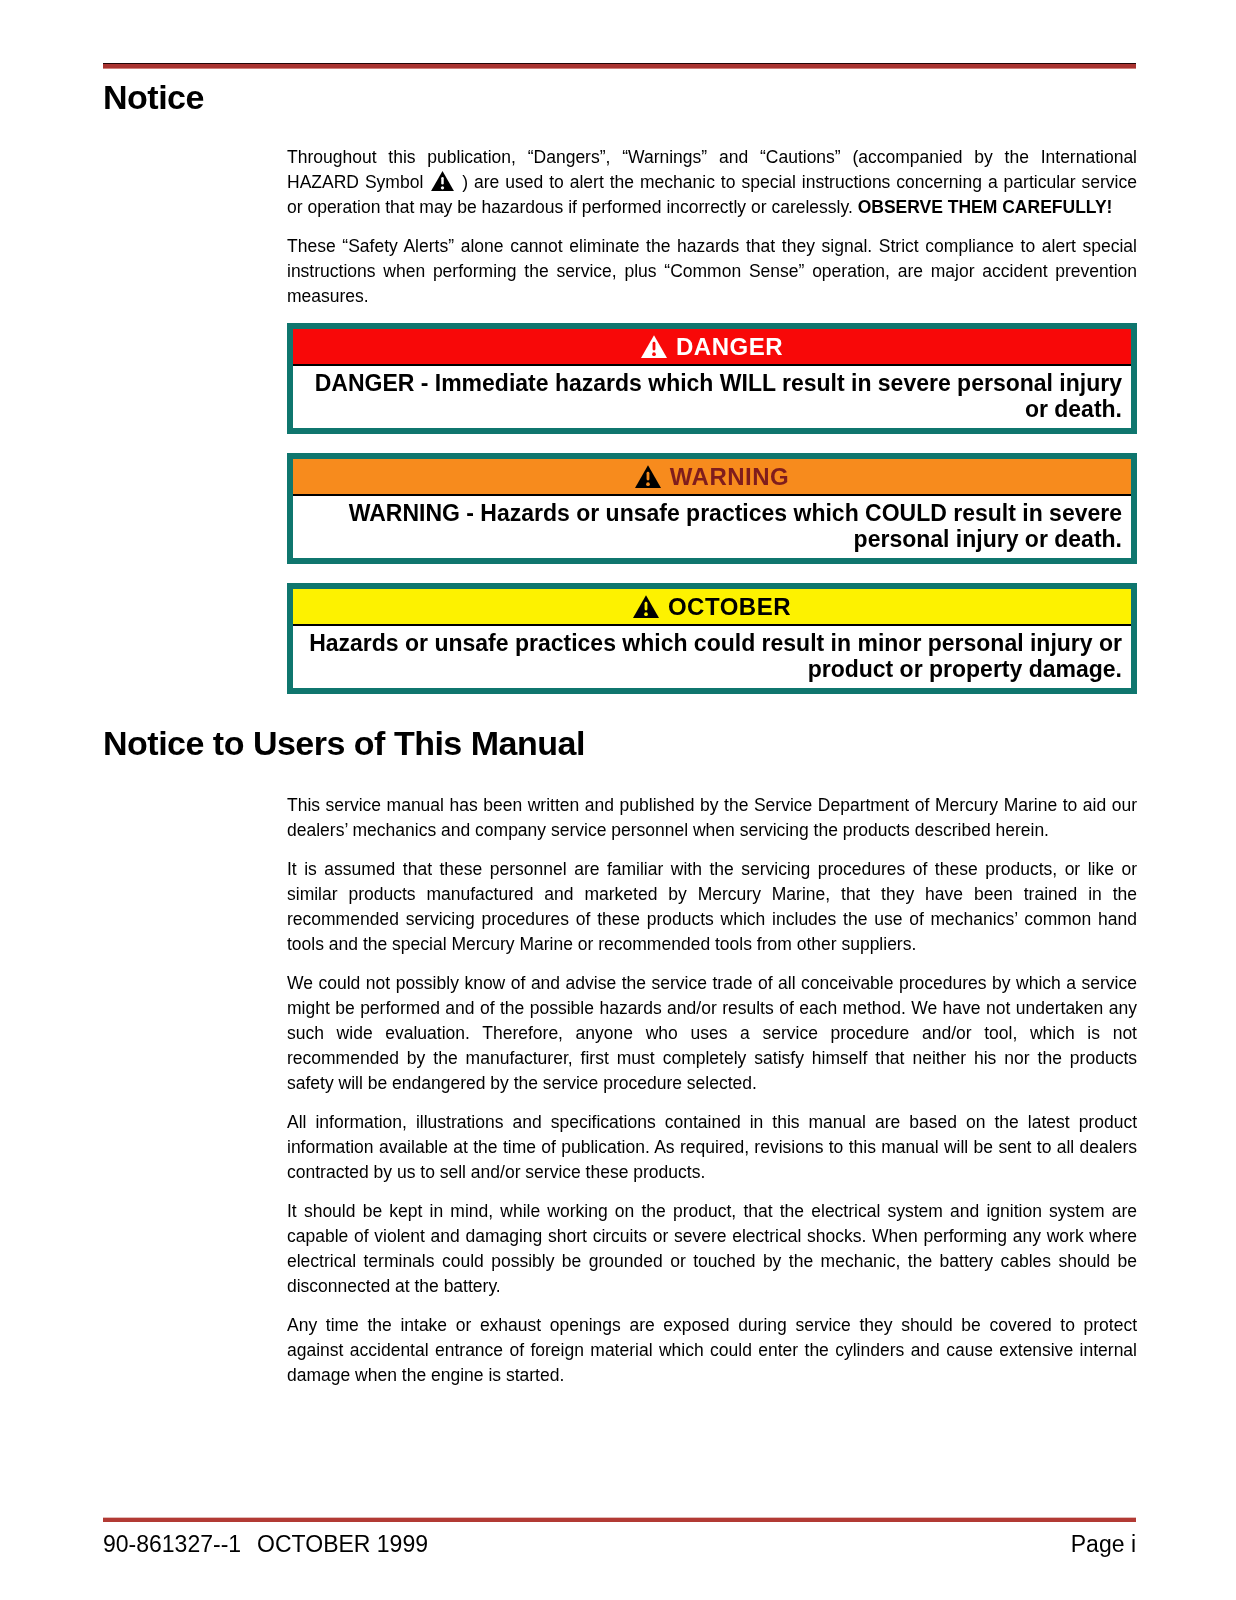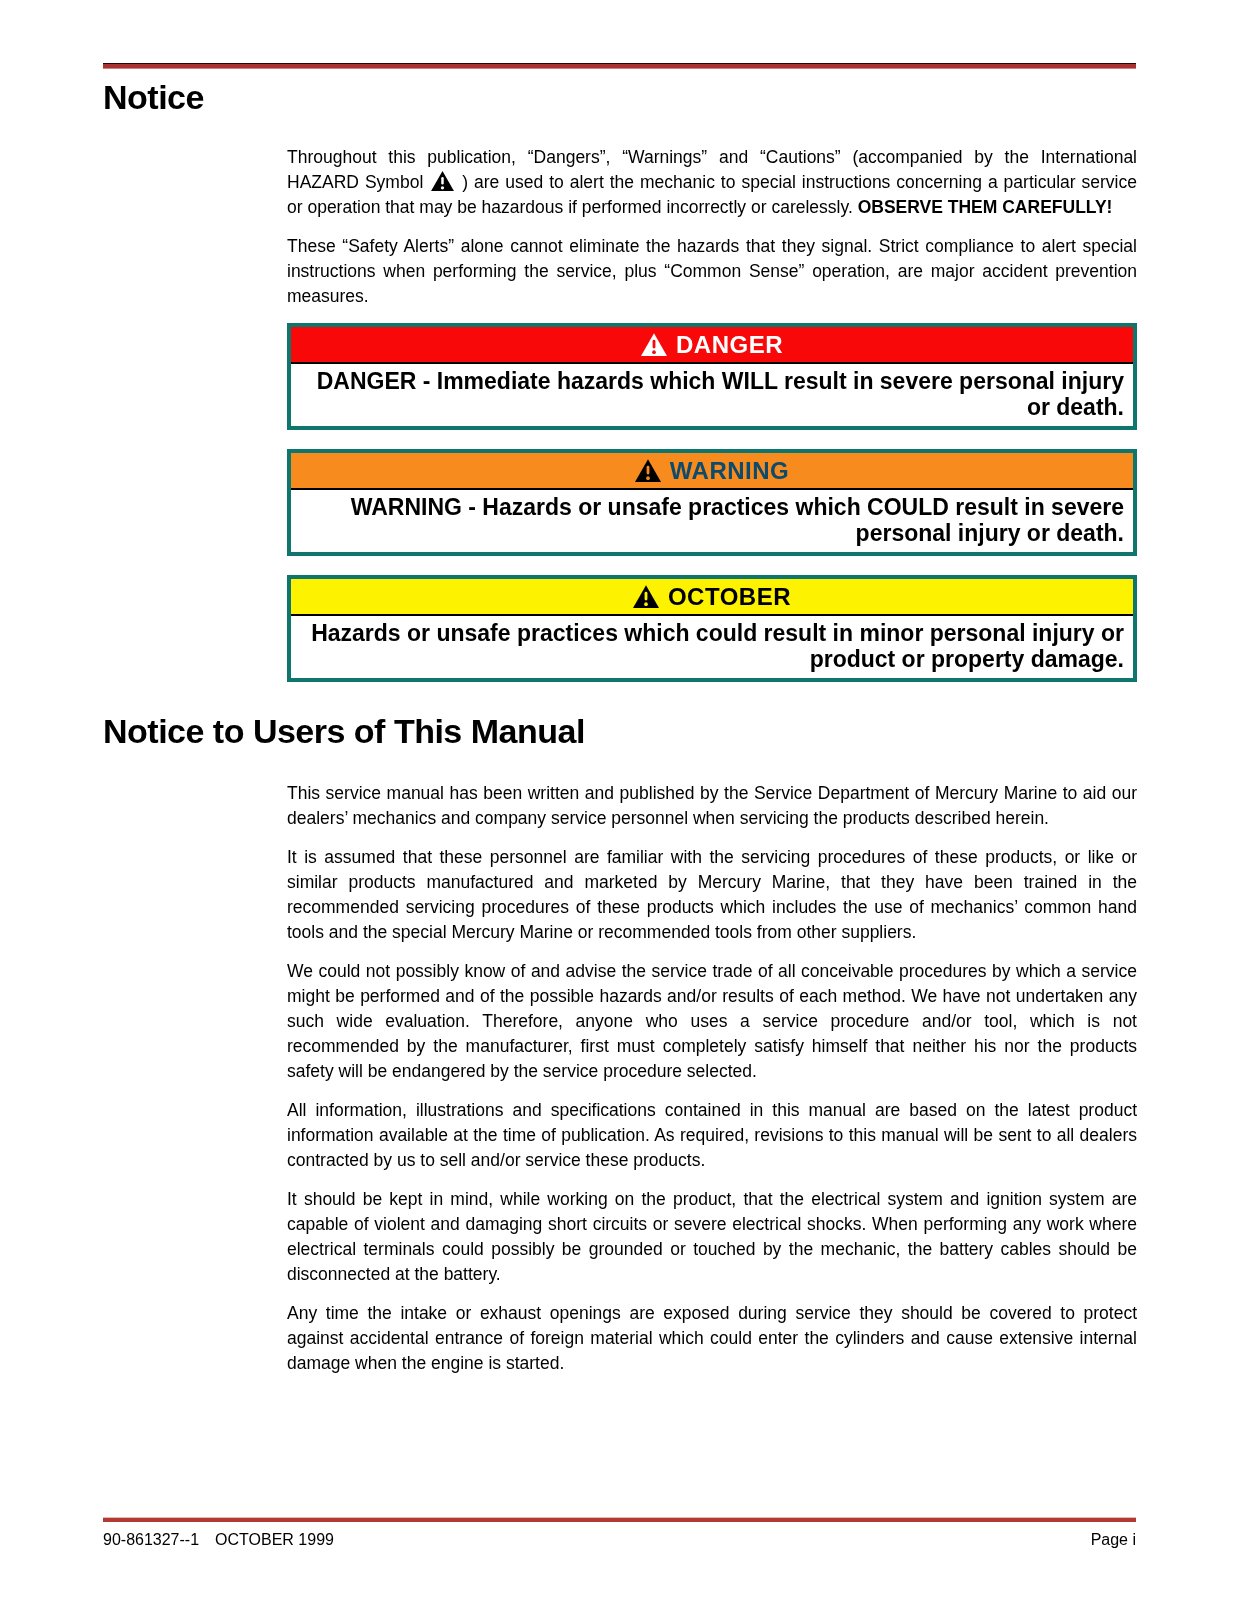--- a/index.html
+++ b/index.html
@@ -21,43 +21,43 @@
   .h-users  { margin-top:30px; margin-bottom:30px; }
   .content { margin-left:287px; width:850px; }
   .content.first { margin-top:28px; }
   p.para {
     font-size:17.5px; line-height:25px; text-align:justify;
     margin-bottom:14px;
   }
   p.para strong { font-weight:bold; }
   .hazard-inline { display:inline-block; vertical-align:-3px; margin:0 2px; }
   .banner {
-    border:4px solid #0f766e; margin-bottom:19px; background:#fff;
+    border:6px solid #0f766e; margin-bottom:19px; background:#fff;
   }
   .banner-header {
     display:flex; align-items:center; justify-content:center; gap:9px;
     height:37px; border-bottom:2px solid #000;
     font-size:24px; font-weight:bold; letter-spacing:0.5px;
   }
   .banner-header.danger  { background:#f80808; color:#ffffff; }
-  .banner-header.warning { background:#f78b1d; color:#0c4a6e; }
+  .banner-header.warning { background:#f78b1d; color:#7f1d1d; }
   .banner-header.caution { background:#fdf200; color:#000000; }
   .banner-body {
     padding:4px 9px 6px 9px; font-size:23px; font-weight:bold;
     line-height:26px; text-align:right;
   }
   .tri-icon { display:block; }
   .footer-rule {
     position:absolute; left:103px; top:1517px; width:1033px; height:5px;
     background:linear-gradient(180deg,#e3bcb8 0%,#e3bcb8 25%,#b23a34 25%,#b23a34 100%);
   }
   .footer-row {
     position:absolute; left:103px; top:1531px; width:1033px;
     display:flex; justify-content:space-between; align-items:baseline;
-    font-size:16px;
+    font-size:23px;
   }
   .footer-left { display:flex; gap:16px; }
 </style>
 </head>
 <body>
 
 <div class="page">
 
   <div class="top-rule"></div>
 

